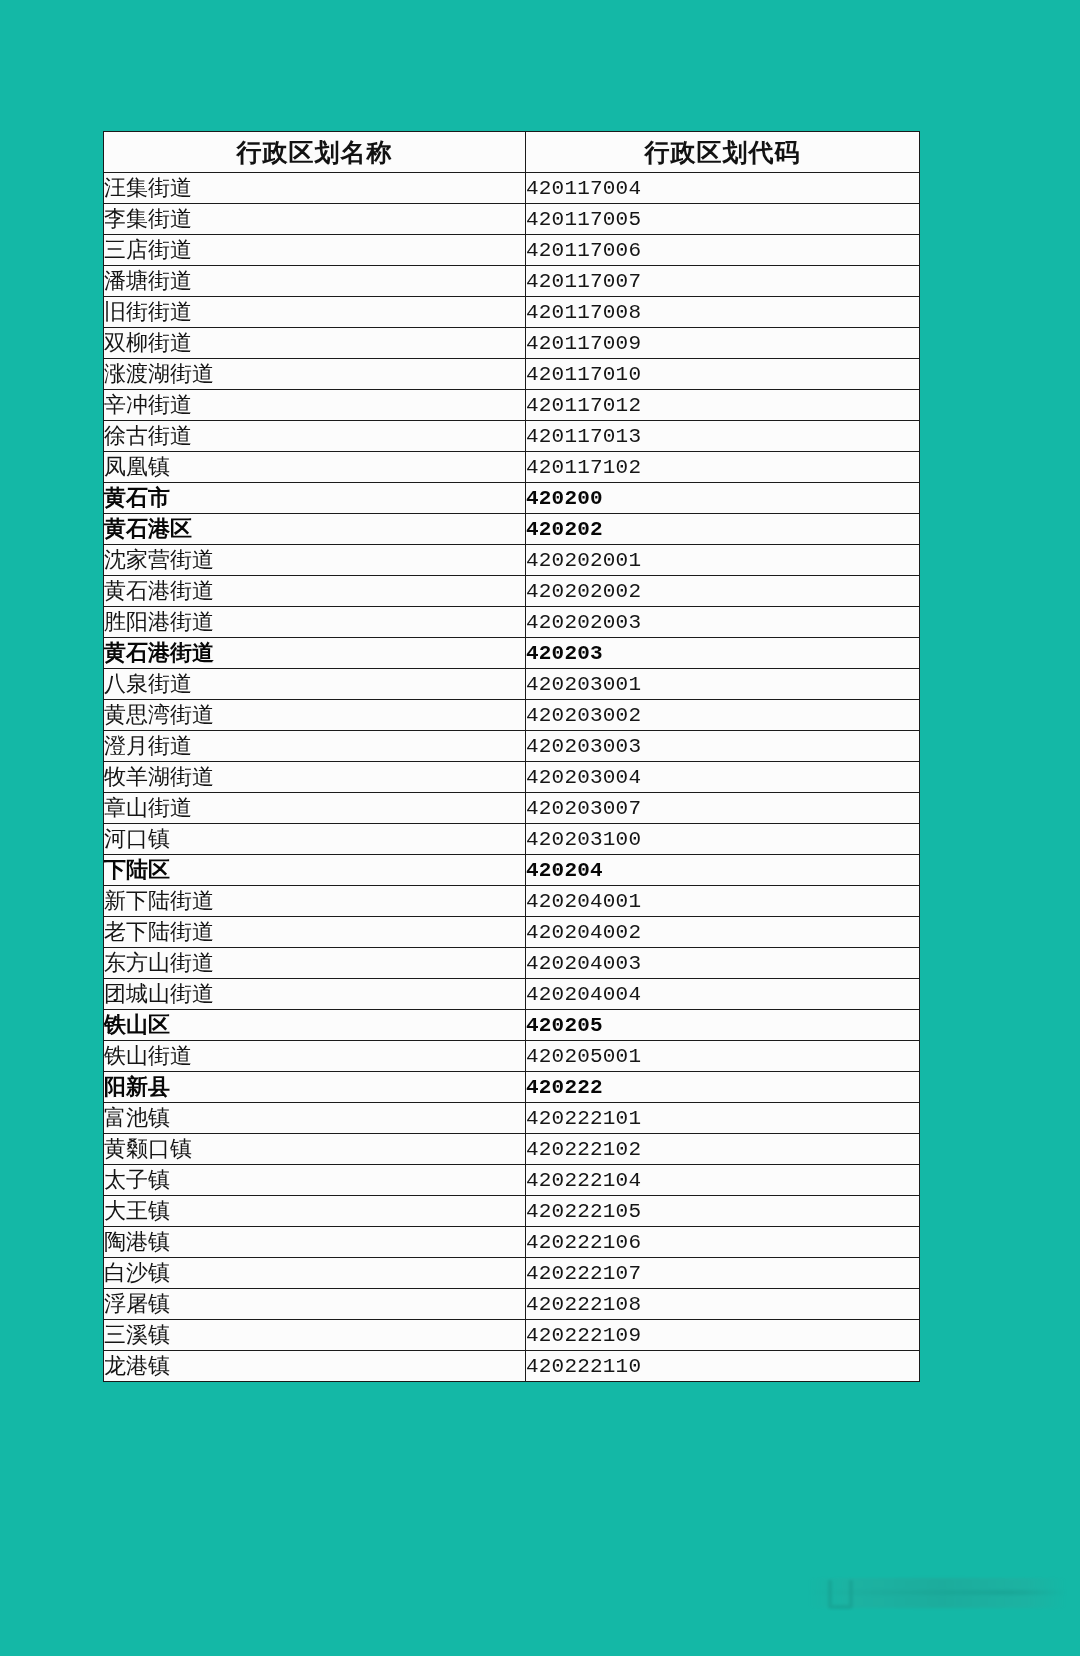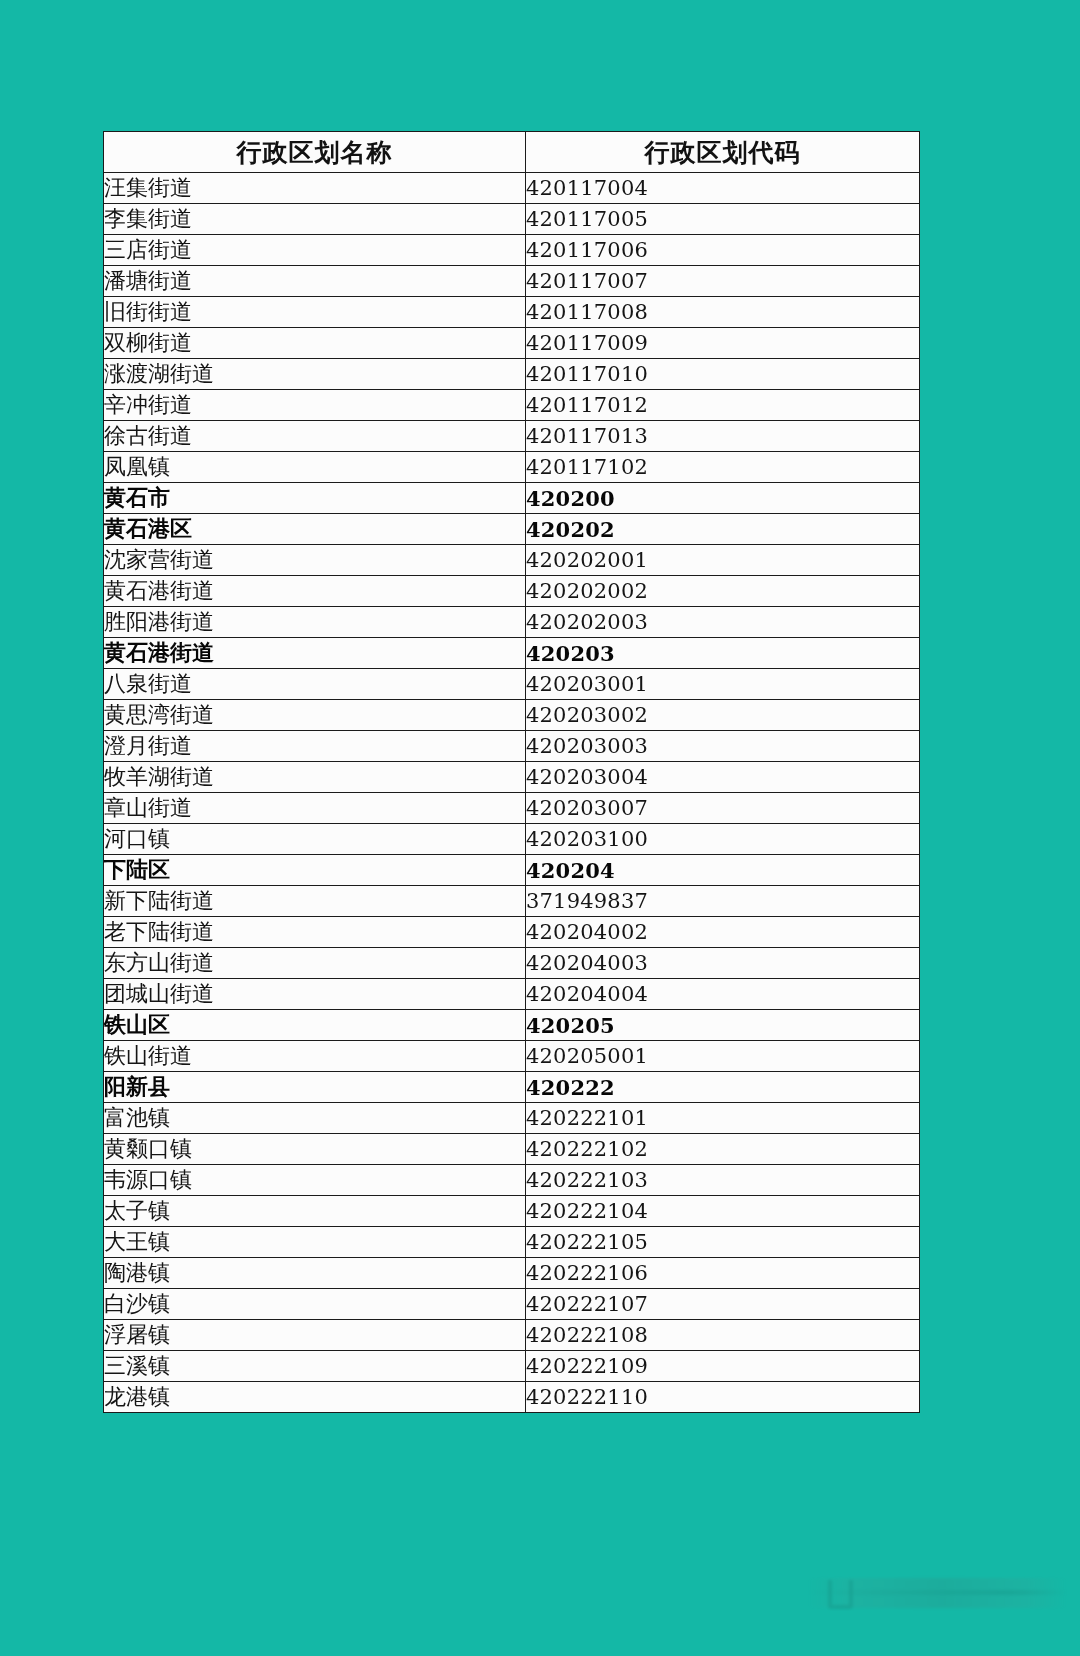--- a/index.html
+++ b/index.html
@@ -75,20 +75,21 @@
     font-family: Liberation Mono, monospace;
   }
 
   td.cell-code {
     padding-left: 9px;
     font-size: 21px;
     color: #151515;
     white-space: nowrap;
     overflow: hidden;
     letter-spacing: 0.2px;
+    font-family: Liberation Mono, monospace;
   }
 
   tr.level-bold td.cell-name,
   tr.level-bold td.cell-code {
     font-weight: bold;
     color: #070707;
   }
 
   
   #watermark {
@@ -226,21 +227,21 @@
           <tr class="data-row">
             <td class="cell-name">河口镇</td>
             <td class="cell-code">420203100</td>
           </tr>
           <tr class="data-row level-bold">
             <td class="cell-name">下陆区</td>
             <td class="cell-code">420204</td>
           </tr>
           <tr class="data-row">
             <td class="cell-name">新下陆街道</td>
-            <td class="cell-code">371949837</td>
+            <td class="cell-code">420204001</td>
           </tr>
           <tr class="data-row">
             <td class="cell-name">老下陆街道</td>
             <td class="cell-code">420204002</td>
           </tr>
           <tr class="data-row">
             <td class="cell-name">东方山街道</td>
             <td class="cell-code">420204003</td>
           </tr>
           <tr class="data-row">
@@ -259,24 +260,20 @@
             <td class="cell-name">阳新县</td>
             <td class="cell-code">420222</td>
           </tr>
           <tr class="data-row">
             <td class="cell-name">富池镇</td>
             <td class="cell-code">420222101</td>
           </tr>
           <tr class="data-row">
             <td class="cell-name">黄颡口镇</td>
             <td class="cell-code">420222102</td>
-          </tr>
-          <tr class="data-row">
-            <td class="cell-name">韦源口镇</td>
-            <td class="cell-code">420222103</td>
           </tr>
           <tr class="data-row">
             <td class="cell-name">太子镇</td>
             <td class="cell-code">420222104</td>
           </tr>
           <tr class="data-row">
             <td class="cell-name">大王镇</td>
             <td class="cell-code">420222105</td>
           </tr>
           <tr class="data-row">

